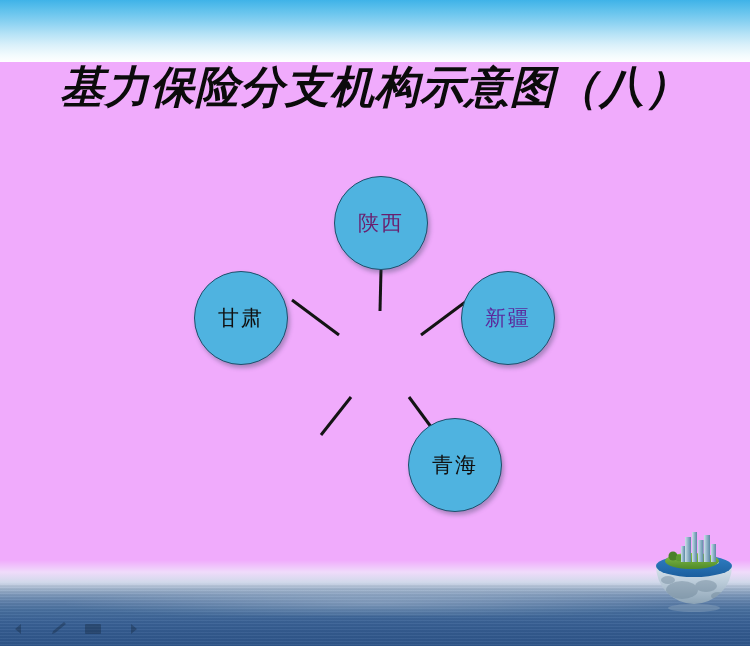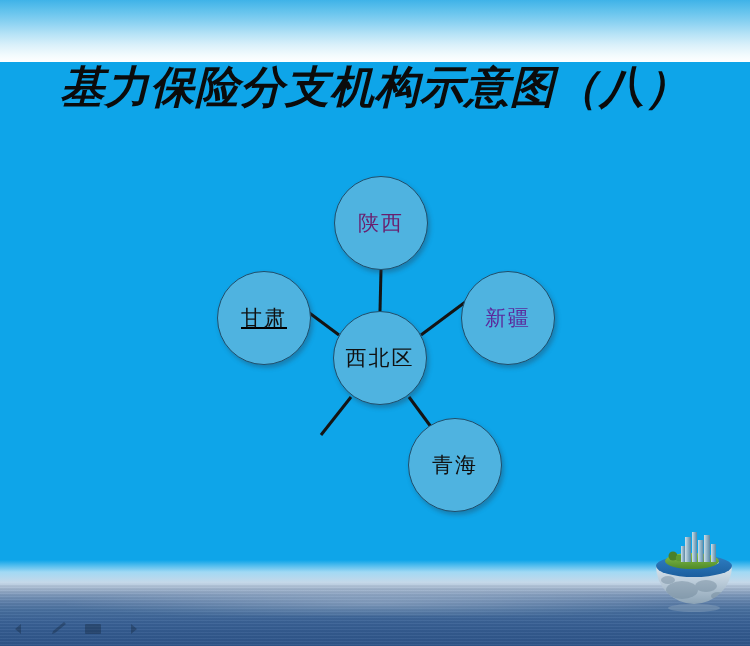--- a/index.html
+++ b/index.html
@@ -9,21 +9,21 @@
   }
   body {
     font-family: "Liberation Sans", sans-serif;
   }
 
   #slide {
     position: relative;
     width: 750px;
     height: 646px;
     overflow: hidden;
-    background: #0ea5e9;
+    background: #f0abfc;
   }
 
   
   .sky-band {
     position: absolute;
     left: 0;
     top: 0;
     width: 750px;
     height: 62px;
     background: linear-gradient(to bottom,
@@ -135,21 +135,21 @@
     white-space: nowrap;
     user-select: none;
   }
   .label-dark   { color: #101010; }
   .label-purple { color: #5b2a9c; }
   .label-plum   { color: #6a1f6e; }
 
   .node-center { left: 333px; top: 311px; }
   .node-top    { left: 334px; top: 176px; }
   .node-right  { left: 461px; top: 271px; }
-  .node-left   { left: 217px; top: 271px; text-decoration: underline; }
+  .node-left   { left: 194px; top: 271px; }
   .node-bl     { left: 252px; top: 418px; }
   .node-br     { left: 408px; top: 418px; align-items: center; }
 
   
   .logo {
     position: absolute;
     left: 648px;
     top: 528px;
     width: 92px;
     height: 92px;
@@ -223,23 +223,20 @@
 
     <div class="node node-br">
       <span class="node-label label-dark">青海</span>
     </div>
 
 
     <div class="node node-left">
       <span class="node-label label-dark">甘肃</span>
     </div>
 
-    <div class="node node-center">
-      <span class="node-label label-dark">西北区</span>
-    </div>
 
   </div>
 
   <svg class="logo" viewBox="0 0 92 92">
     <defs>
       <linearGradient id="gGlobeBowl" x1="0" y1="0" x2="0" y2="1">
         <stop offset="0%" stop-color="#d9e4ec"></stop>
         <stop offset="45%" stop-color="#b9cad8"></stop>
         <stop offset="100%" stop-color="#8da4b6"></stop>
       </linearGradient>

